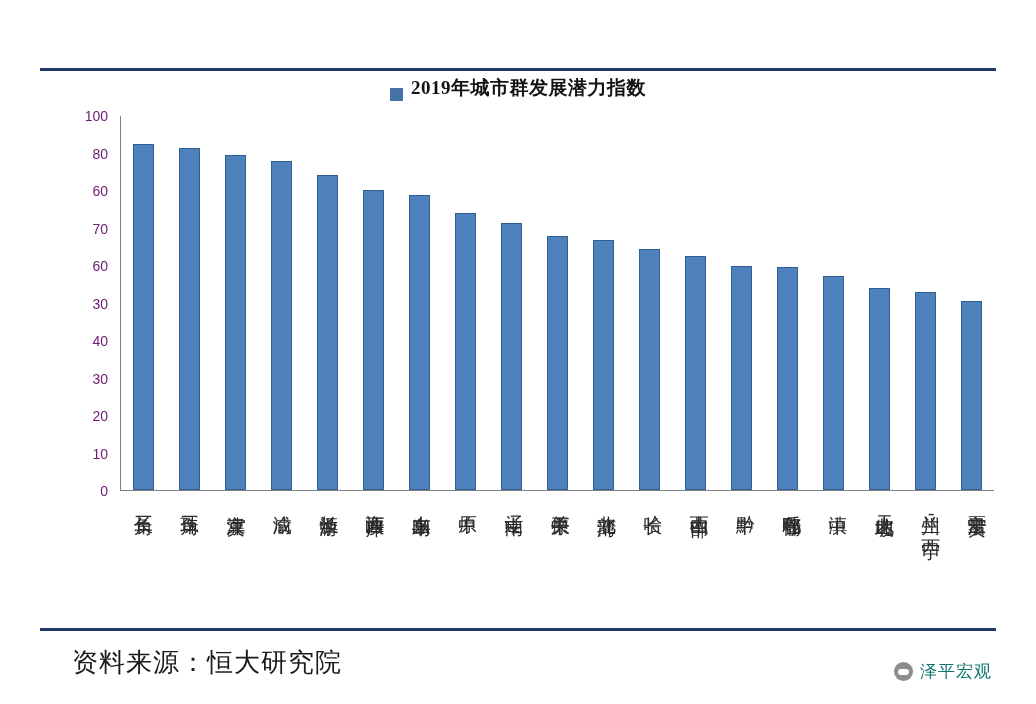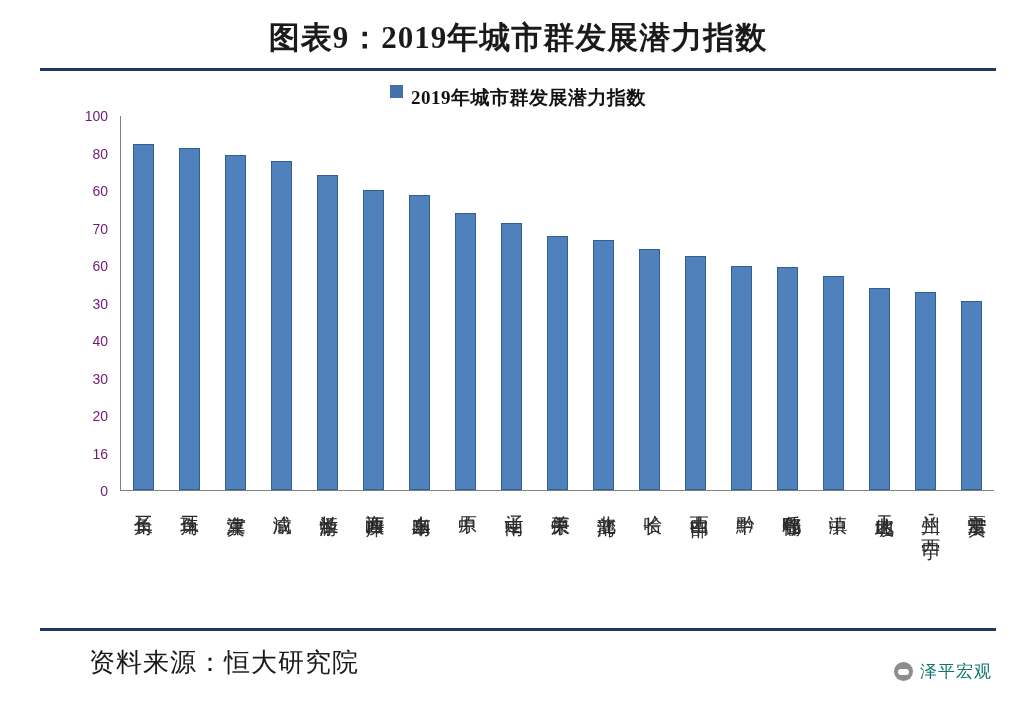--- a/index.html
+++ b/index.html
@@ -45,24 +45,24 @@
     height: 3px;
     background: #1f3864;
   }
   .rule-top { top: 68px; }
   .rule-bottom { top: 628px; }
 
   
   .legend {
     position: absolute;
     left: 0;
-    top: 85px;
+    top: 75px;
     width: 1036px;
     display: flex;
-    align-items: flex-start;
+    align-items: flex-end;
     justify-content: center;
     gap: 8px;
   }
   .legend-swatch {
     width: 13px;
     height: 13px;
     background: #4472a8;
     display: inline-block;
   }
   .legend-label {
@@ -162,21 +162,20 @@
 
   
   .source {
     position: absolute;
     left: 72px;
     top: 645px;
     font-family: "Liberation Serif", serif;
     font-size: 26px;
     color: #1a1a1a;
     letter-spacing: 1px;
-    margin-left: 17px;
   }
   .wm {
     position: absolute;
     right: 44px;
     top: 660px;
     display: flex;
     align-items: center;
     gap: 7px;
   }
   .wm-badge {
@@ -201,35 +200,32 @@
     font-size: 17px;
     color: #0f766e;
     letter-spacing: 1px;
   }
 </style>
 </head>
 <body>
 
 <div class="page">
 
-  <div class="title-block">
-    <div class="title-text">图表9：2019年城市群发展潜力指数</div>
-  </div>
 
   <div class="rule rule-top"></div>
 
   <div class="legend">
     <span class="legend-swatch"></span>
     <span class="legend-label">2019年城市群发展潜力指数</span>
   </div>
 
   <div class="chart-area">
     <div class="y-labels">
         <div class="y-label" style="top: 383px;">0</div>
-        <div class="y-label" style="top: 345.5px;">16</div>
+        <div class="y-label" style="top: 345.5px;">10</div>
         <div class="y-label" style="top: 308px; margin-left: 18px;">20</div>
         <div class="y-label" style="top: 270.5px;">30</div>
         <div class="y-label" style="top: 233px; text-align: right;">40</div>
         <div class="y-label" style="top: 195.5px;">30</div>
         <div class="y-label" style="top: 158px;">60</div>
         <div class="y-label" style="top: 120.5px;">70</div>
         <div class="y-label" style="top: 83px;">60</div>
         <div class="y-label" style="top: 45.5px;">80</div>
         <div class="y-label" style="top: 8px;">100</div>
       </div>

